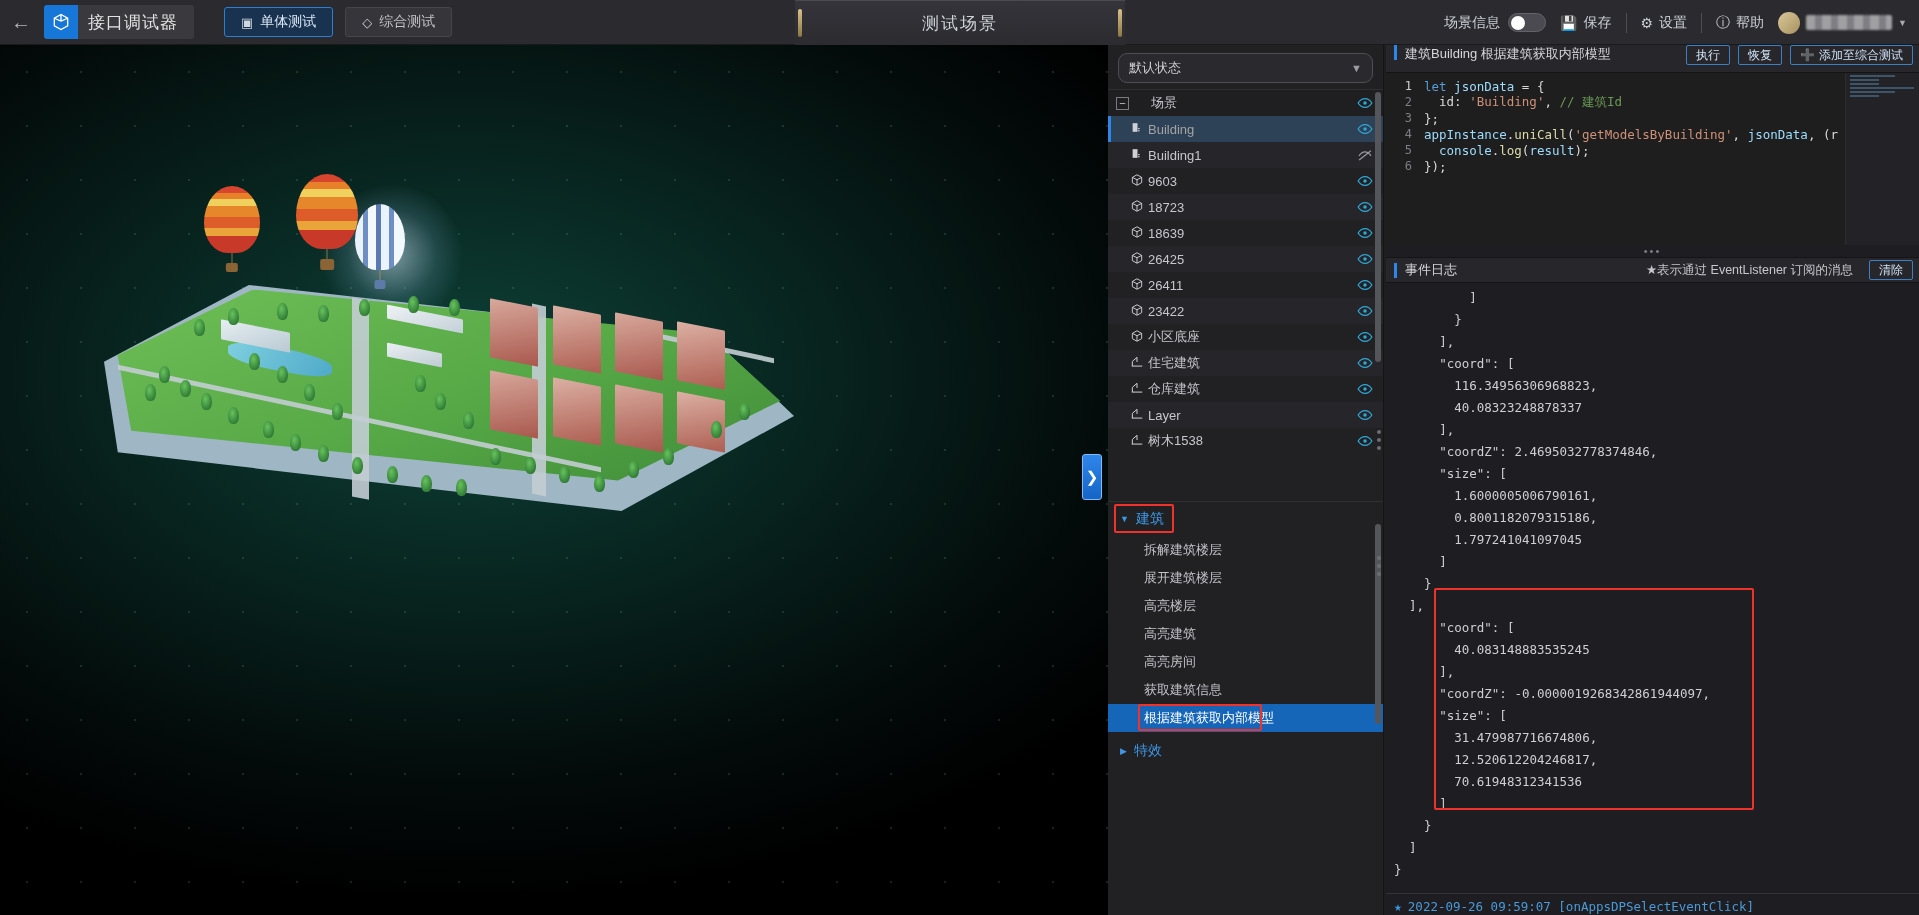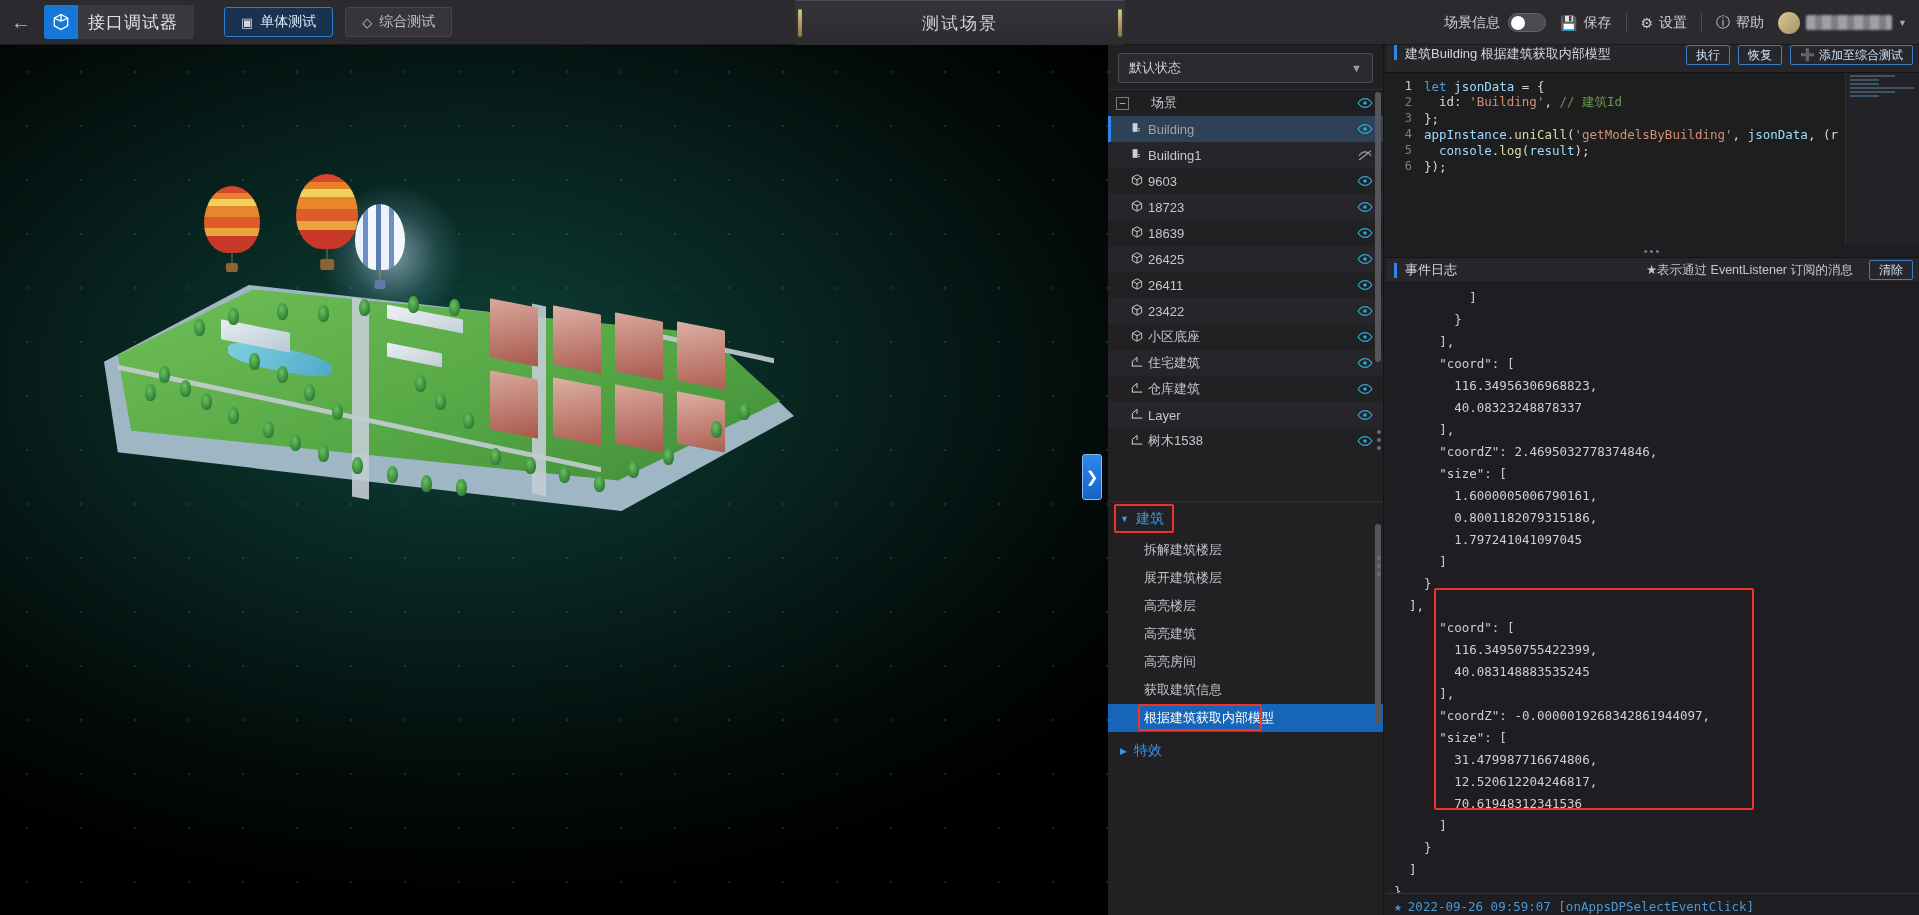--- a/index.html
+++ b/index.html
@@ -189,21 +189,21 @@
   .obj-tab.active:after {
     content:""; position:absolute; left:6px; right:6px; bottom:0; height:2px; background:#3d97e6;
   }
   .tab-div { width:1px; height:15px; background:#4a4a50; }
   .redbox {
     position:absolute; border:2px solid #f0322a; border-radius:2px; pointer-events:none;
   }
   .state-select-wrap { padding:8px 10px 6px 10px; }
   .state-select {
     width:100%; height:30px; background:#2a2a2e; border:1px solid #4d4d54;
-    border-radius:3px; color:#cfcfd4; font-size:13px;
+    border-radius:9px; color:#cfcfd4; font-size:13px;
     display:flex; align-items:center; justify-content:space-between;
     padding:0 10px; cursor:pointer;
   }
   .state-select .chev { color:#9a9aa2; font-size:11px; }
 
   .tree-scroll {
     flex:0 0 auto; height:412px; overflow:hidden; position:relative;
     border-top:1px solid #2e2e33;
   }
   .tree-row {
@@ -774,21 +774,20 @@
           <div class="log-line">      ],</div>
           <div class="log-line">      "coordZ": 2.4695032778374846,</div>
           <div class="log-line">      "size": [</div>
           <div class="log-line">        1.6000005006790161,</div>
           <div class="log-line">        0.8001182079315186,</div>
           <div class="log-line">        1.797241041097045</div>
           <div class="log-line">      ]</div>
           <div class="log-line">    }</div>
           <div class="log-line">  ],</div>
           <div class="log-line">      "coord": [</div>
-          <div class="log-line">        116.34950755422399,</div>
           <div class="log-line">        40.083148883535245</div>
           <div class="log-line">      ],</div>
           <div class="log-line">      "coordZ": -0.0000019268342861944097,</div>
           <div class="log-line">      "size": [</div>
           <div class="log-line">        31.479987716674806,</div>
           <div class="log-line">        12.520612204246817,</div>
           <div class="log-line">        70.61948312341536</div>
           <div class="log-line">      ]</div>
           <div class="log-line">    }</div>
           <div class="log-line">  ]</div>

